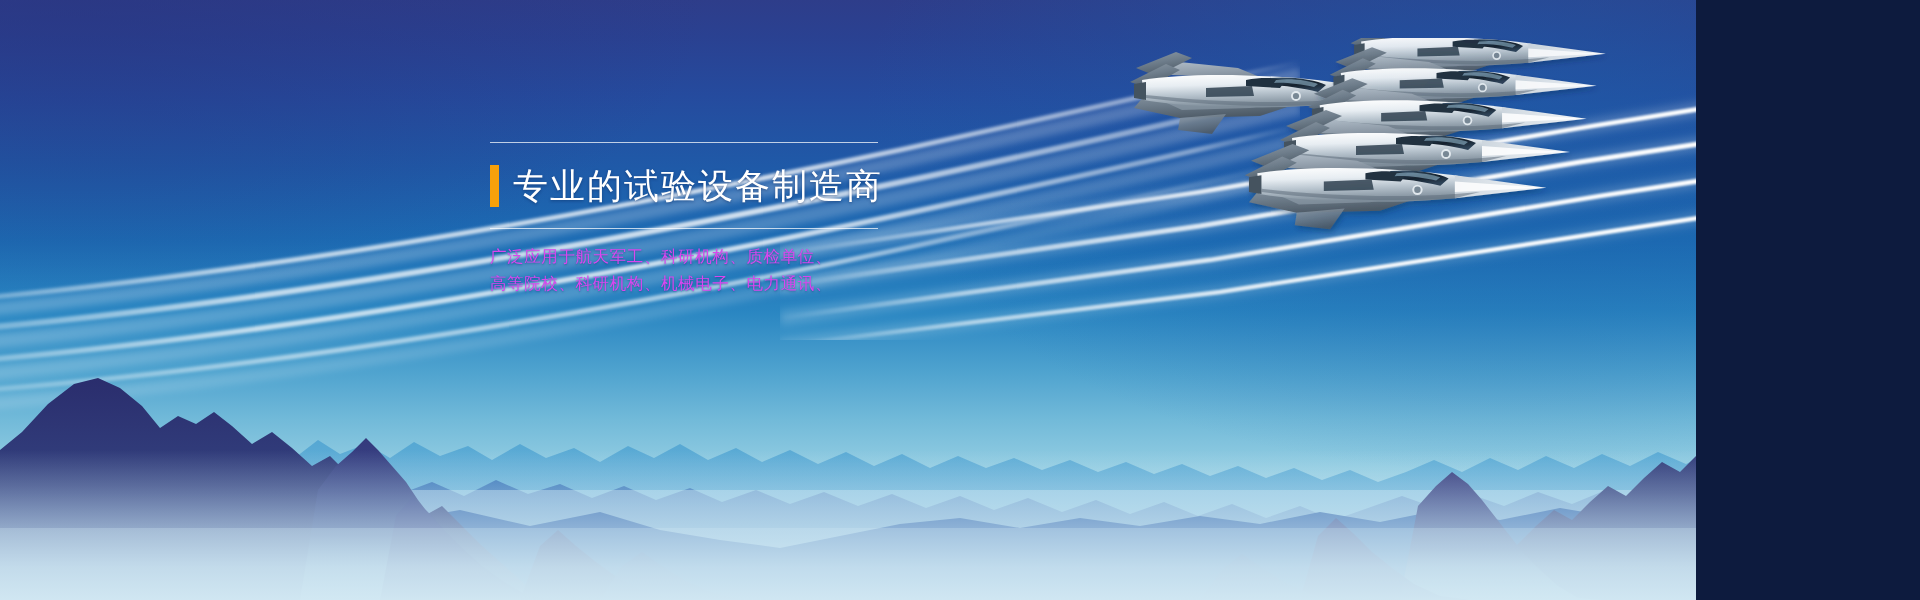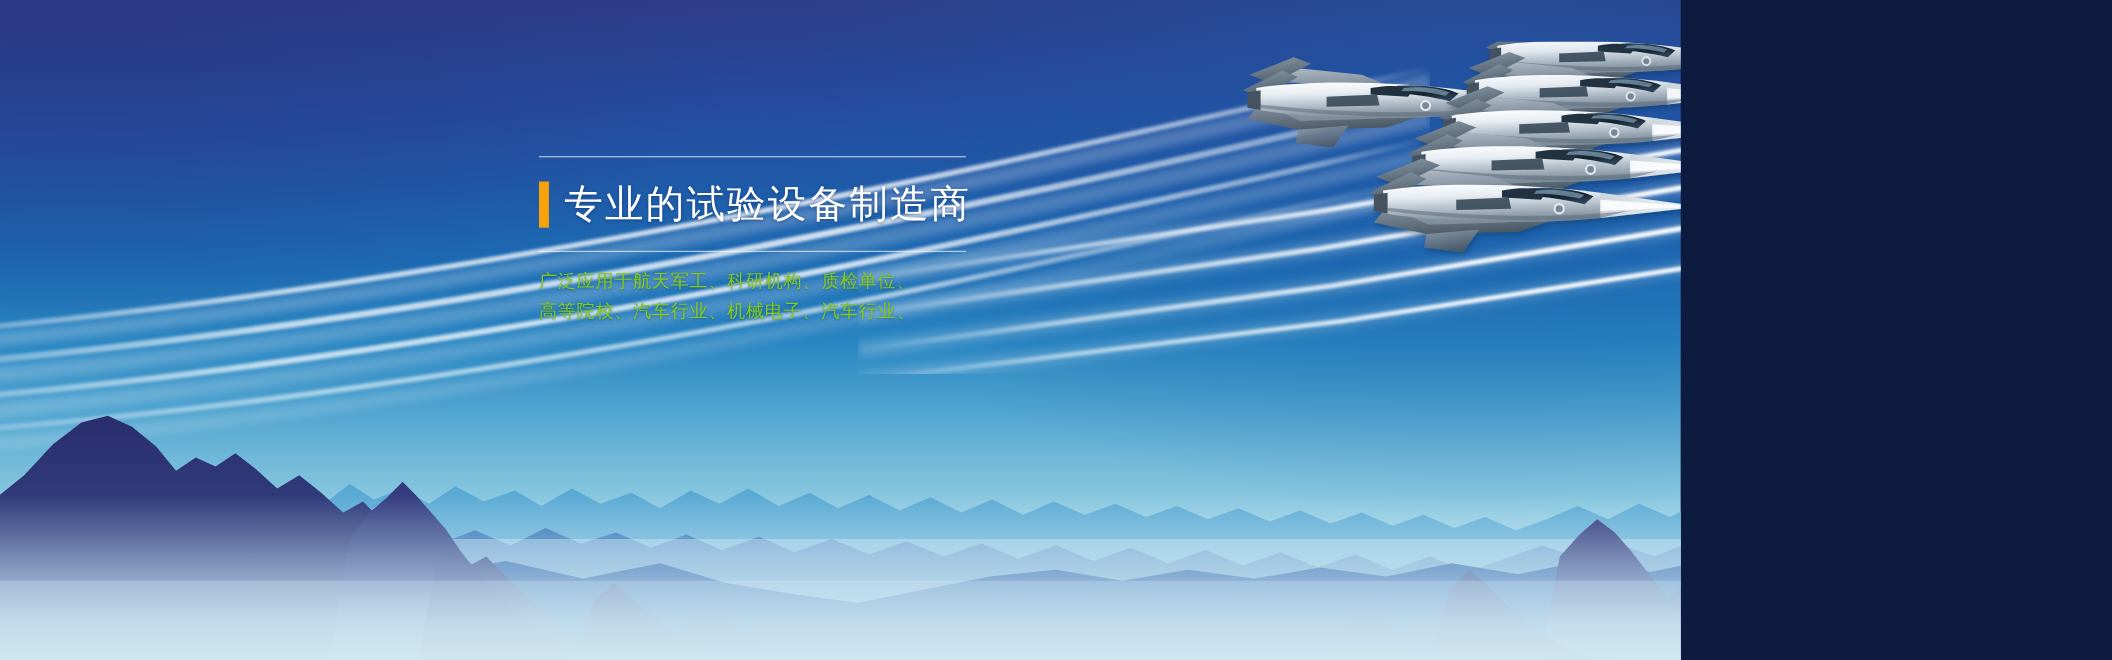--- a/index.html
+++ b/index.html
@@ -1,21 +1,21 @@
 <!DOCTYPE html>
 <html><head>
 <meta charset="utf-8">
 <style>
   * { margin:0; padding:0; box-sizing:border-box; }
   html,body { background:#0d1b3e; }
   body { font-family:"Liberation Sans","DejaVu Sans",sans-serif; }
 
   #banner {
     position:relative;
-    width:1528px; height:600px;
+    width:1696px; height:600px;
     overflow:hidden;
   }
 
   
   .sky {
     position:absolute; inset:0;
     background:
       linear-gradient(to bottom,
         #2e3d8a 0%,
         #2a4191 6%,
@@ -86,21 +86,21 @@
     color:#ffffff;
     font-size:35px;
     line-height:42px;
     letter-spacing:2.0px;
     font-weight:400;
     white-space:nowrap;
     text-shadow:0 1px 3px rgba(10,32,80,.45);
   }
   .sub {
     margin-top:14px;
-    color:#84cc16;
+    color:#d946ef;
     font-size:16.5px;
     line-height:27px;
     letter-spacing:.6px;
     text-shadow:0 1px 2px rgba(10,40,90,.40);
   }
   .sub div { white-space:nowrap; }
 </style>
 </head>
 <body>
 
@@ -358,17 +358,17 @@
 
     <div class="head-row">
       <div class="accent-bar"></div>
       <div class="headline">专业的试验设备制造商</div>
     </div>
 
     <div class="rule lower"></div>
 
     <div class="sub">
       <div>广泛应用于航天军工、科研机构、质检单位、</div>
-      <div>高等院校、汽车行业、机械电子、汽车行业、</div>
+      <div>高等院校、科研机构、机械电子、电力通讯、</div>
     </div>
   </div>
 
 </div>
 
 </body></html>

